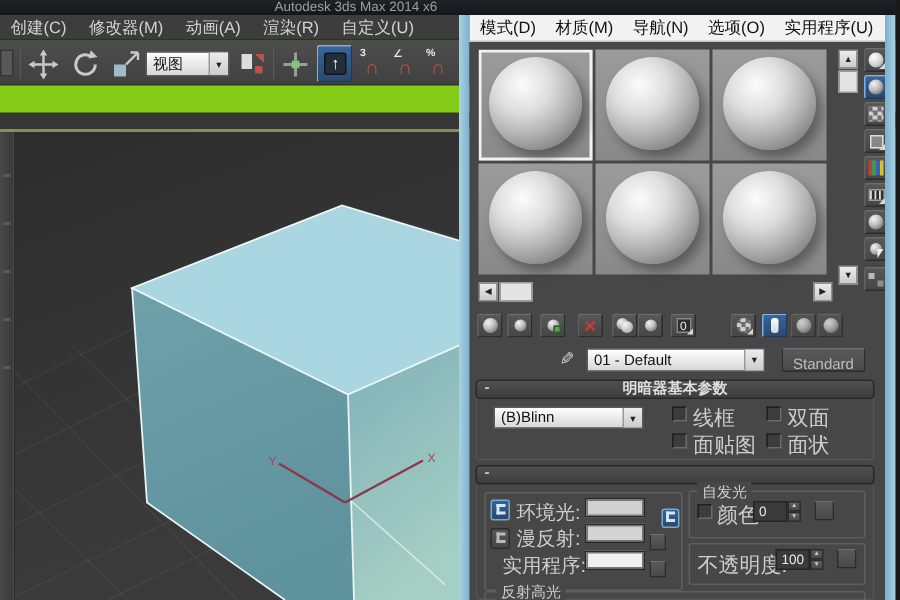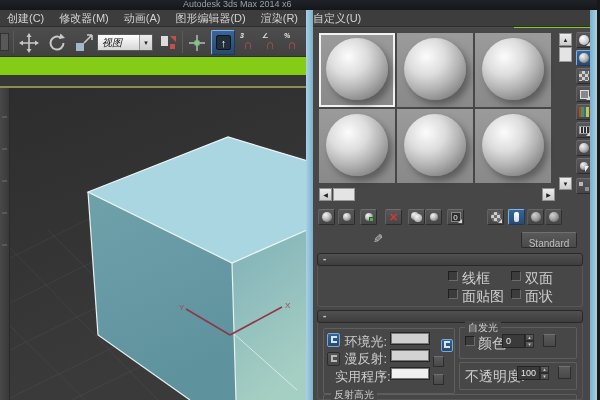--- a/index.html
+++ b/index.html
@@ -4,21 +4,21 @@
 <style>
   html,body{margin:0;padding:0;background:#222;}
   *{box-sizing:border-box;font-family:"Liberation Sans","DejaVu Sans",sans-serif;}
   #screen{position:relative;width:600px;height:400px;overflow:hidden;background:#84cc16;}
   .abs{position:absolute;}
   
   .mw-title{left:0;top:0;width:600px;height:10px;background:linear-gradient(#1f2327,#14161a);}
   .mw-title span{position:absolute;left:183px;top:-1px;font-size:9px;color:#9aa0a6;white-space:nowrap;}
   .mw-menu{left:0;top:10px;width:600px;height:17px;background:#3d3d3d;border-bottom:1px solid #2d2d2d;display:flex;align-items:center;padding-left:7px;gap:15px;}
   .mw-menu span{font-size:11px;color:#d2d2d2;white-space:nowrap;}
-  .mw-toolbar{left:0;top:27px;width:514px;height:30px;background:linear-gradient(#4d4d4d,#414141);border-bottom:1px solid #303030;font-style:italic;}
+  .mw-toolbar{left:0;top:27px;width:514px;height:30px;background:linear-gradient(#4d4d4d,#414141);border-bottom:1px solid #303030;}
   .sep{width:1px;background:#2e2e2e;border-right:1px solid #5a5a5a;}
   .tbtn{position:absolute;border-radius:2px;}
   .pressed{background:linear-gradient(#38659a,#29496f)!important;border:1px solid #7fb2e0!important;border-bottom-color:#1d3a5c!important;border-right-color:#1d3a5c!important;}
   .combo{background:linear-gradient(#ffffff,#d6d6d6);border:1px solid #5a5a5a;display:flex;align-items:center;}
   .combo .cval{flex:1;font-size:10px;color:#111;padding:0 4px;white-space:nowrap;overflow:hidden;}
   .combo .carr{width:13px;height:100%;background:linear-gradient(#ececec,#cccccc);border-left:1px solid #999;font-size:7px;color:#222;display:flex;align-items:center;justify-content:center;}
   .magnet{font-size:13px;font-weight:bold;color:#c0504a;line-height:12px;}
   .supg{position:absolute;left:2px;top:1px;font-size:7px;color:#e8e8e8;font-weight:bold;}
   .mw-ribbon{left:0;top:57px;width:600px;height:18px;background:#3b3b3b;display:flex;align-items:center;}
   .mw-ribbon .rlab{font-size:11px;color:#c6c6c6;}
@@ -88,21 +88,20 @@
 <div id="screen">
 
   <div class="abs mw-title">
     <span>Autodesk 3ds Max 2014 x6</span>
   </div>
 
   <div class="abs mw-menu">
     <span>创建(C)</span>
     <span>修改器(M)</span>
     <span>动画(A)</span>
-    <span>图形编辑器(D)</span>
     <span>渲染(R)</span>
     <span>自定义(U)</span>
   </div>
 
   <div class="abs mw-toolbar">
     <div class="abs" style="left:0;top:6px;width:9px;height:18px;background:#585858;border:1px solid #333;"></div>
     <div class="abs sep" style="left:13px;top:4px;height:22px;"></div>
     <div class="abs tbtn" style="left:17px;top:4px;width:24px;height:24px;">
       <svg width="24" height="24" viewBox="0 0 24 24">
         <path d="M12 5 L12 19 M5 12 L19 12" stroke="#c9c9c9" stroke-width="1.6" fill="none"></path>
@@ -195,20 +194,27 @@
         <text x="169" y="222" font-size="8" fill="#a5465a">Y</text>
         <text x="275" y="220" font-size="8" fill="#a5465a">X</text>
       </g>
     </svg>
   </div>
 
   <div class="abs me">
     <div class="me-bl"></div>
     <div class="me-br"></div>
 
+    <div class="me-menu">
+      <span>模式(D)</span>
+      <span>材质(M)</span>
+      <span>导航(N)</span>
+      <span>选项(O)</span>
+      <span>实用程序(U)</span>
+    </div>
 
     <div class="me-client">
 
       <div class="slot sel" style="left:6px;top:5px;">
           <div class="ball"></div>
         </div>
       <div class="slot" style="left:84px;top:5px;">
           <div class="ball"></div>
         </div>
       <div class="slot" style="left:162px;top:5px;">
@@ -292,28 +298,37 @@
       <div class="htool" style="left:214px;top:181px;opacity:.8;">
           <span class="sph"></span>
         </div>
       <div class="htool" style="left:232px;top:181px;opacity:.8;">
           <span class="sph"></span>
         </div>
 
       <div class="abs" style="left:57px;top:204px;width:16px;height:16px;">
         <span class="glyph" style="font-size:12px;color:#cfcfcf;transform:scaleX(-1);">✎</span>
       </div>
+      <div class="abs combo" style="left:78px;top:204px;width:119px;height:16px;">
+        <span class="cval">01 - Default</span>
+        <span class="carr">▾</span>
+      </div>
       <div class="abs" style="left:208px;top:204px;width:56px;height:16px;background:linear-gradient(#595959,#4a4a4a);border:1px solid #2b2b2b;border-top-color:#707070;border-radius:2px;text-align:center;">
         <span style="font-size:10px;color:#bdbdbd;line-height:14px;margin-top:12px;">Standard</span>
       </div>
 
       <div class="roll-h" style="left:4px;top:225px;width:266px;">
         <span class="minus">-</span>
+        <span class="rt">明暗器基本参数</span>
       </div>
       <div class="roll-b" style="left:4px;top:238px;width:266px;height:41px;"></div>
+      <div class="abs combo" style="left:16px;top:243px;width:100px;height:15px;">
+        <span class="cval">(B)Blinn</span>
+        <span class="carr">▾</span>
+      </div>
       <span class="cb" style="left:135px;top:243px;"></span>
       <span class="cblab" style="left:149px;top:242px;">线框</span>
       <span class="cb" style="left:198px;top:243px;"></span>
       <span class="cblab" style="left:212px;top:242px;">双面</span>
       <span class="cb" style="left:135px;top:261px;"></span>
       <span class="cblab" style="left:149px;top:260px;">面贴图</span>
       <span class="cb" style="left:198px;top:261px;"></span>
       <span class="cblab" style="left:212px;top:260px;">面状</span>
 
       <div class="roll-h" style="left:4px;top:282px;width:266px;">

